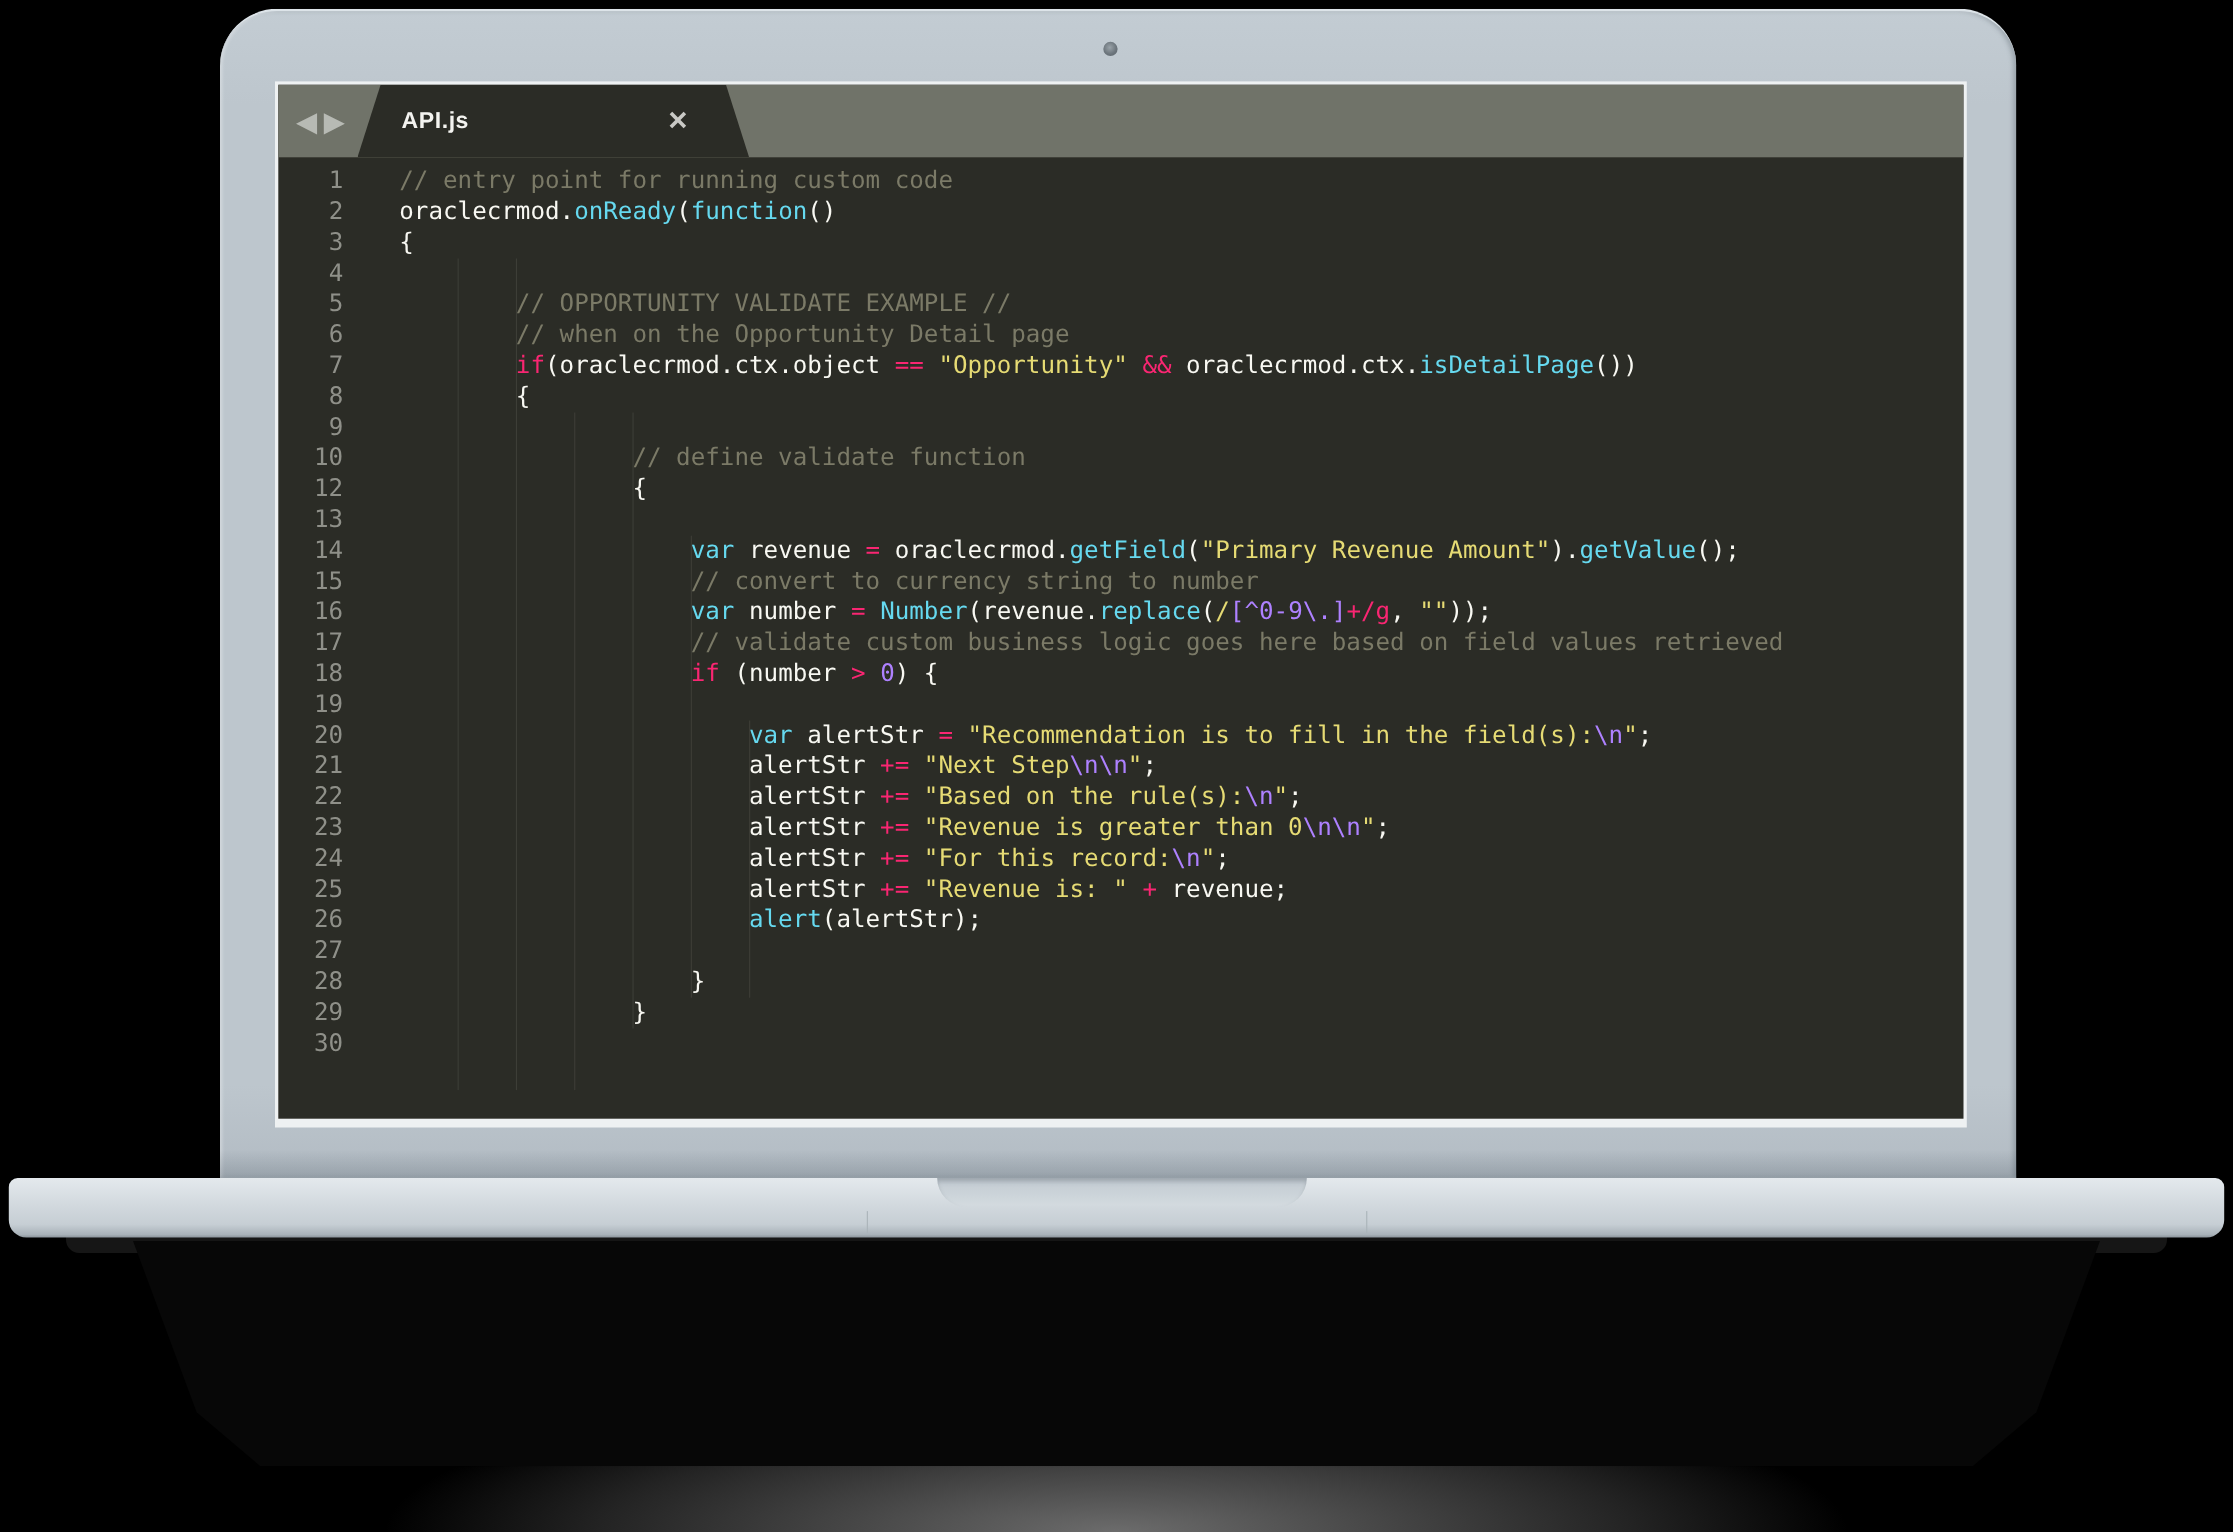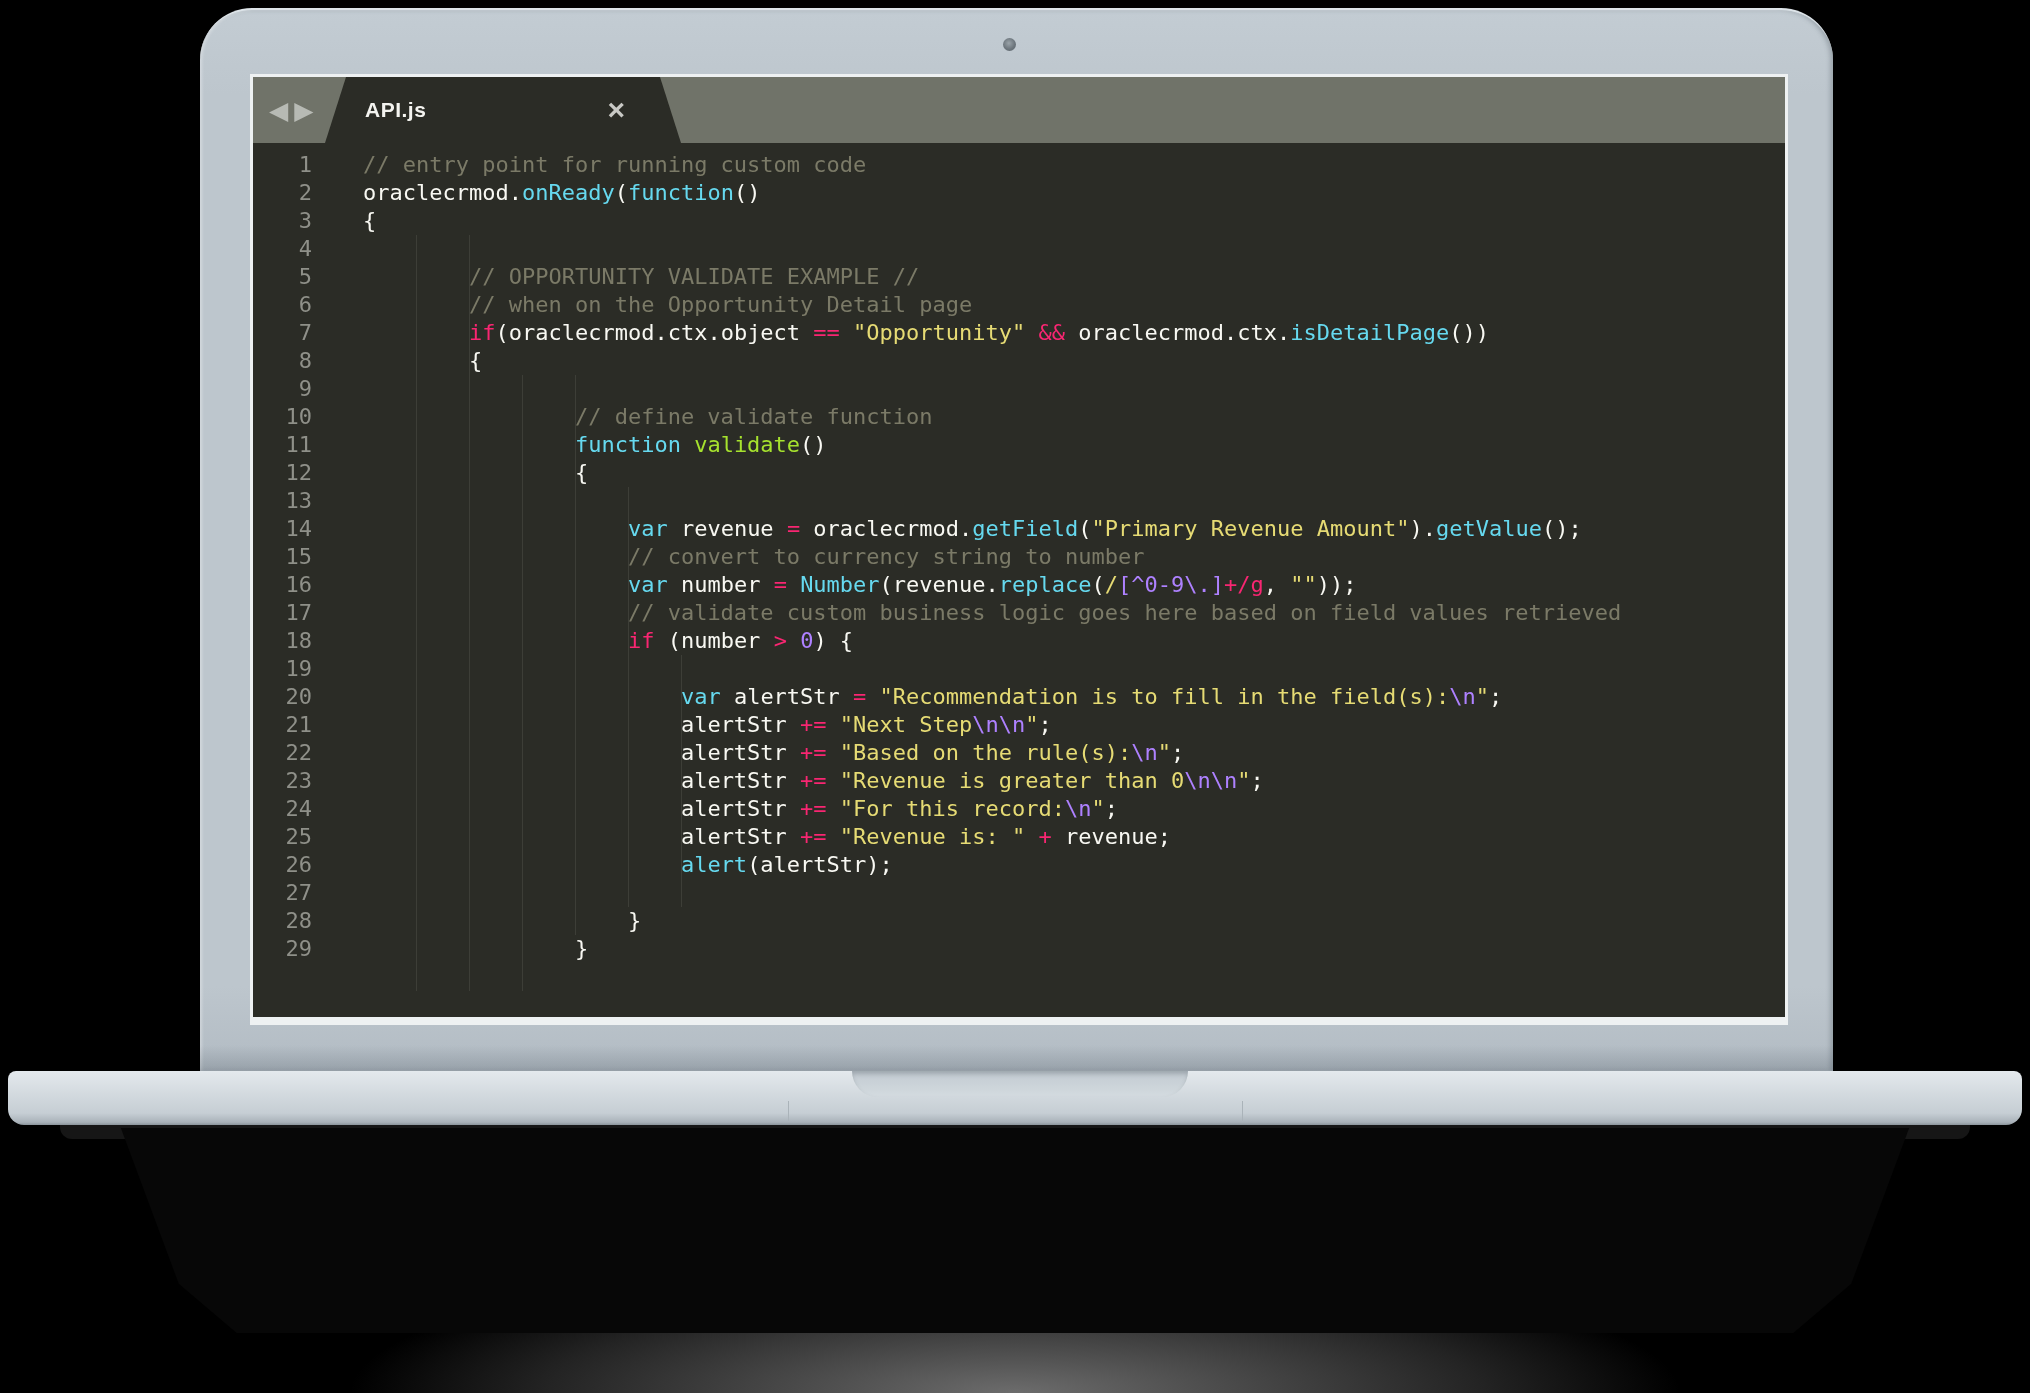--- a/index.html
+++ b/index.html
@@ -133,24 +133,20 @@
               </div>
               <div class="cl">
                 <span class="ln">9</span>
                 <span class="ct"></span>
               </div>
               <div class="cl">
                 <span class="ln">10</span>
                 <span class="ct">                <span class="tk-com">// define validate function</span></span>
               </div>
               <div class="cl">
-                <span class="ln">11</span>
-                <span class="ct">                <span class="tk-kw">function</span><span class="tk-fg"> </span><span class="tk-green">validate</span><span class="tk-fg">()</span></span>
-              </div>
-              <div class="cl">
                 <span class="ln">12</span>
                 <span class="ct">                <span class="tk-fg">{</span></span>
               </div>
               <div class="cl">
                 <span class="ln">13</span>
                 <span class="ct"></span>
               </div>
               <div class="cl">
                 <span class="ln">14</span>
                 <span class="ct">                    <span class="tk-kw">var</span><span class="tk-fg"> revenue </span><span class="tk-op">=</span><span class="tk-fg"> oraclecrmod.</span><span class="tk-fn">getField</span><span class="tk-fg">(</span><span class="tk-str">"Primary Revenue Amount"</span><span class="tk-fg">).</span><span class="tk-fn">getValue</span><span class="tk-fg">();</span></span>
@@ -207,20 +203,24 @@
                 <span class="ln">27</span>
                 <span class="ct"></span>
               </div>
               <div class="cl">
                 <span class="ln">28</span>
                 <span class="ct">                    <span class="tk-fg">}</span></span>
               </div>
               <div class="cl">
                 <span class="ln">29</span>
                 <span class="ct">                <span class="tk-fg">}</span></span>
+              </div>
+              <div class="cl">
+                <span class="ln">30</span>
+                <span class="ct"></span>
               </div>
             </div>
         </div>
 
       </div>
     </div>
 
     <div class="hinge-shade"></div>
   </div>
 

